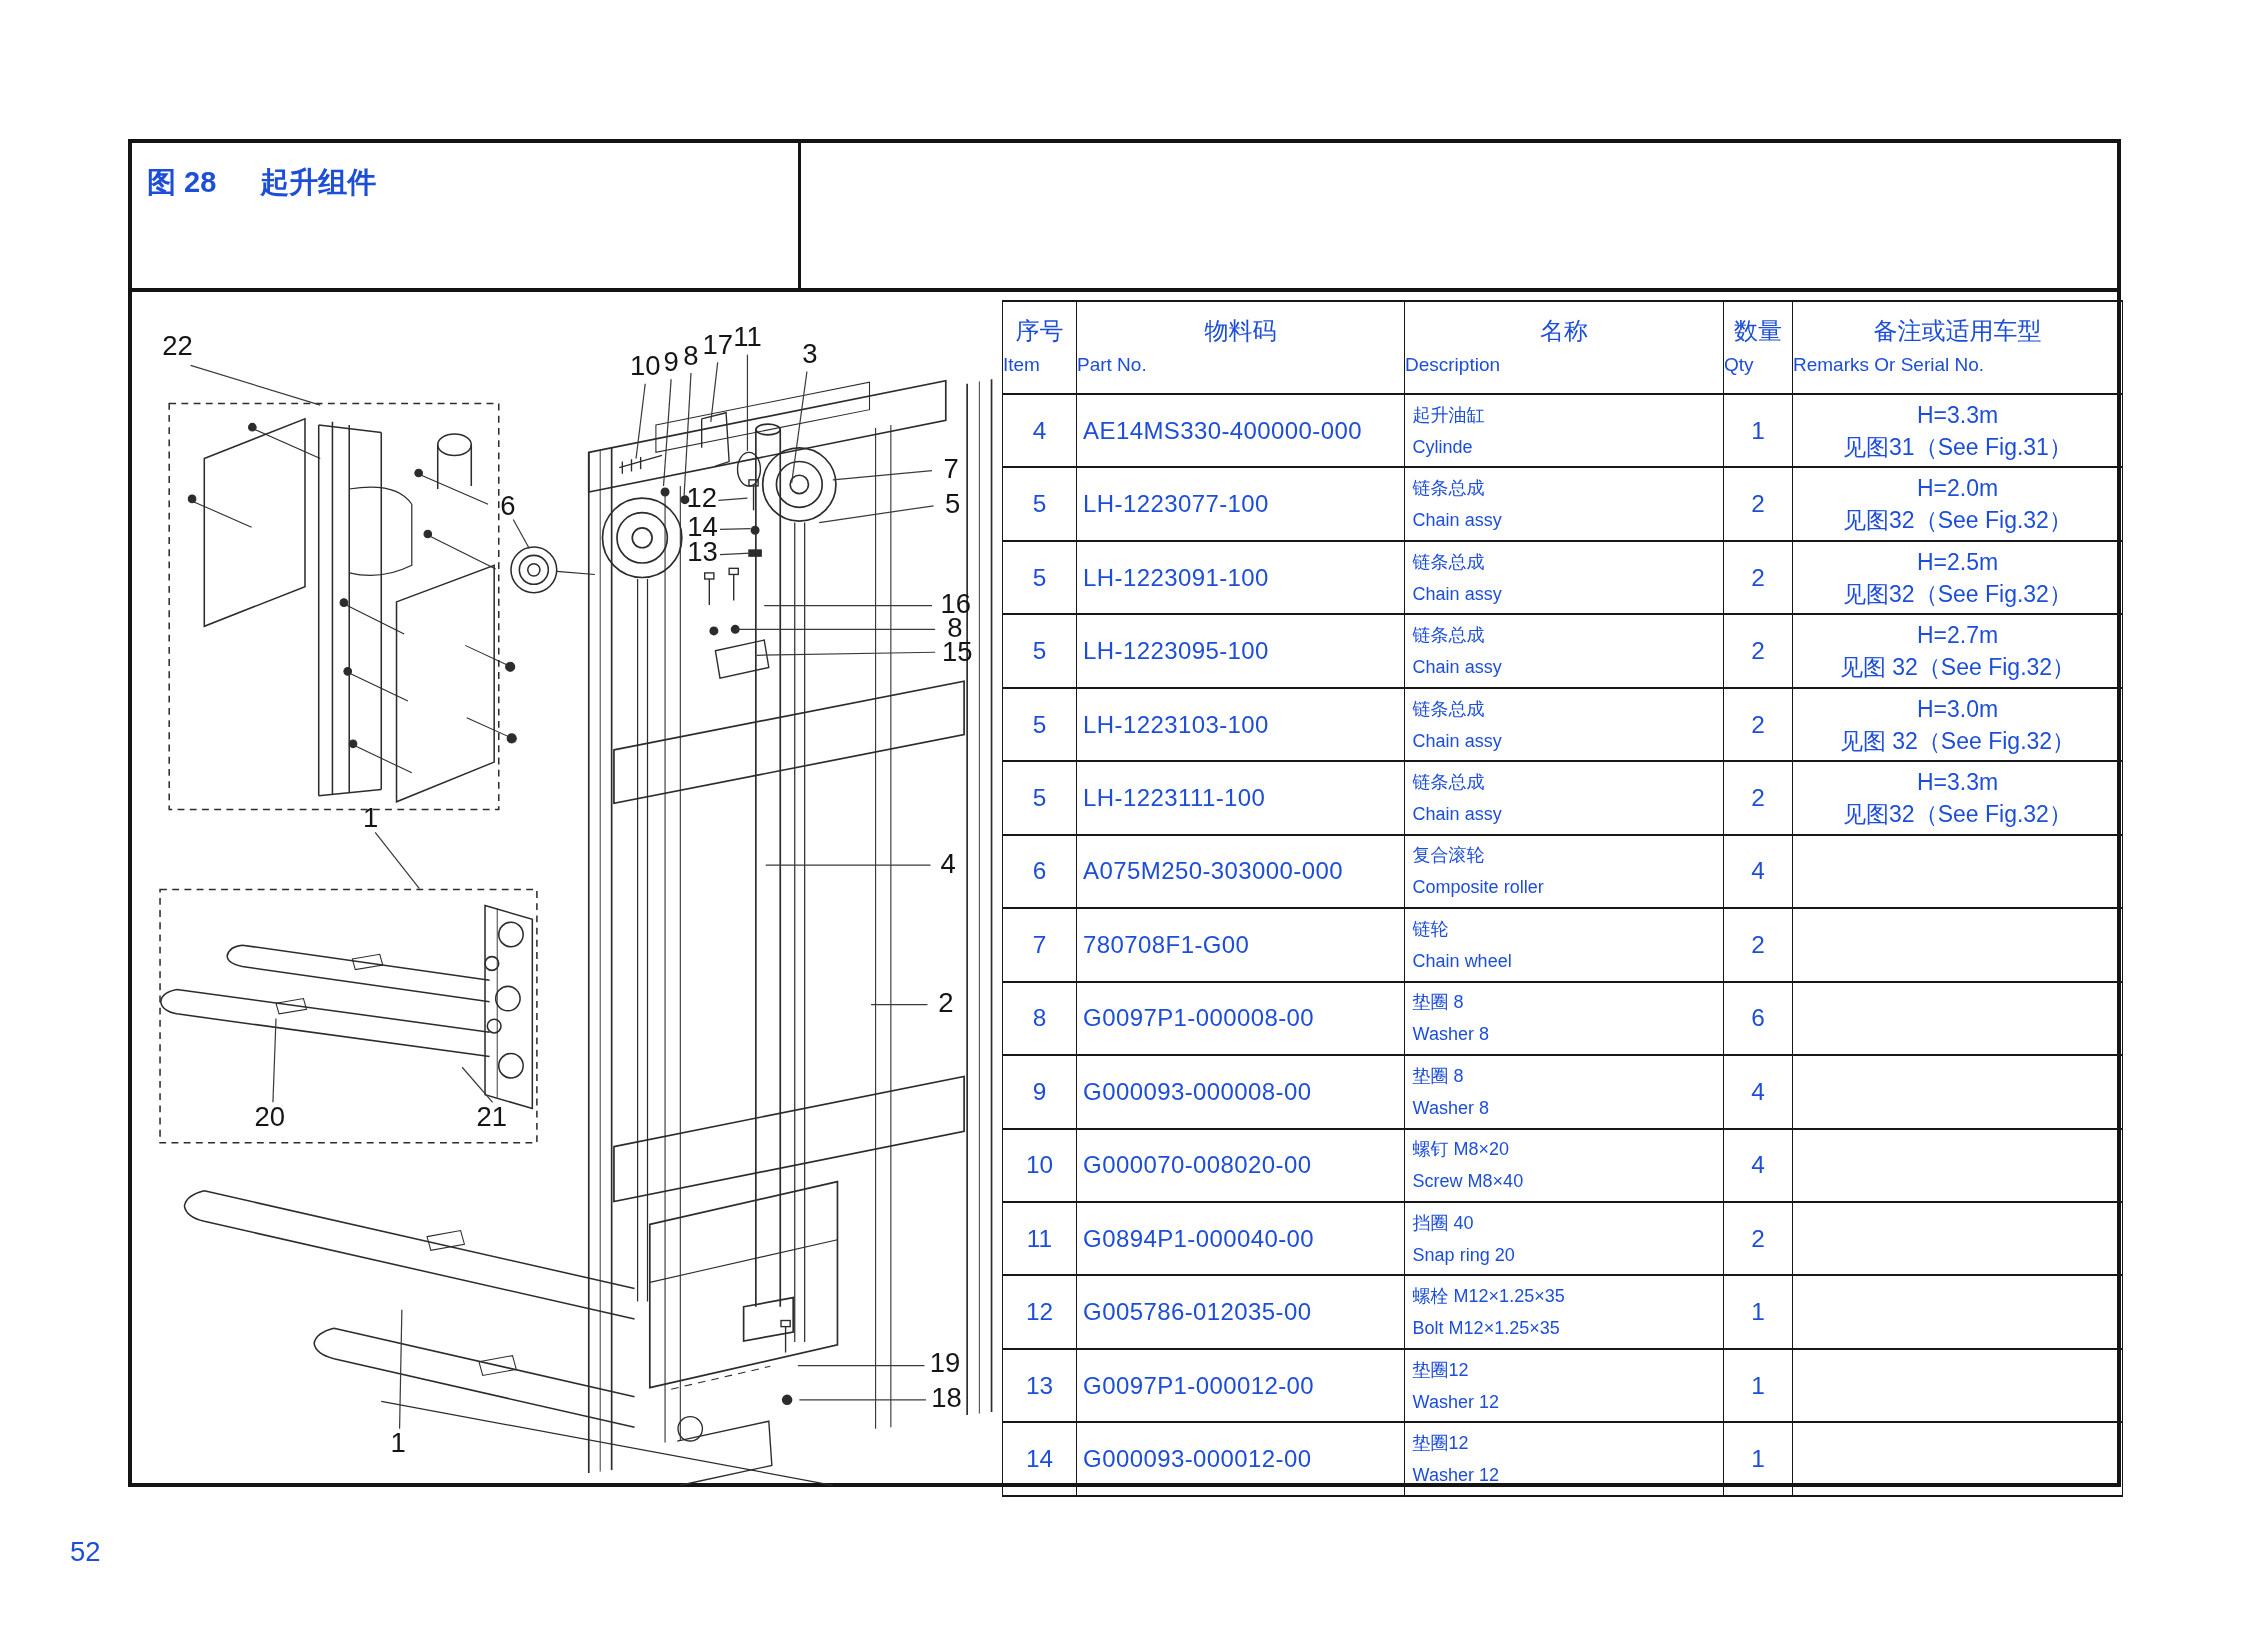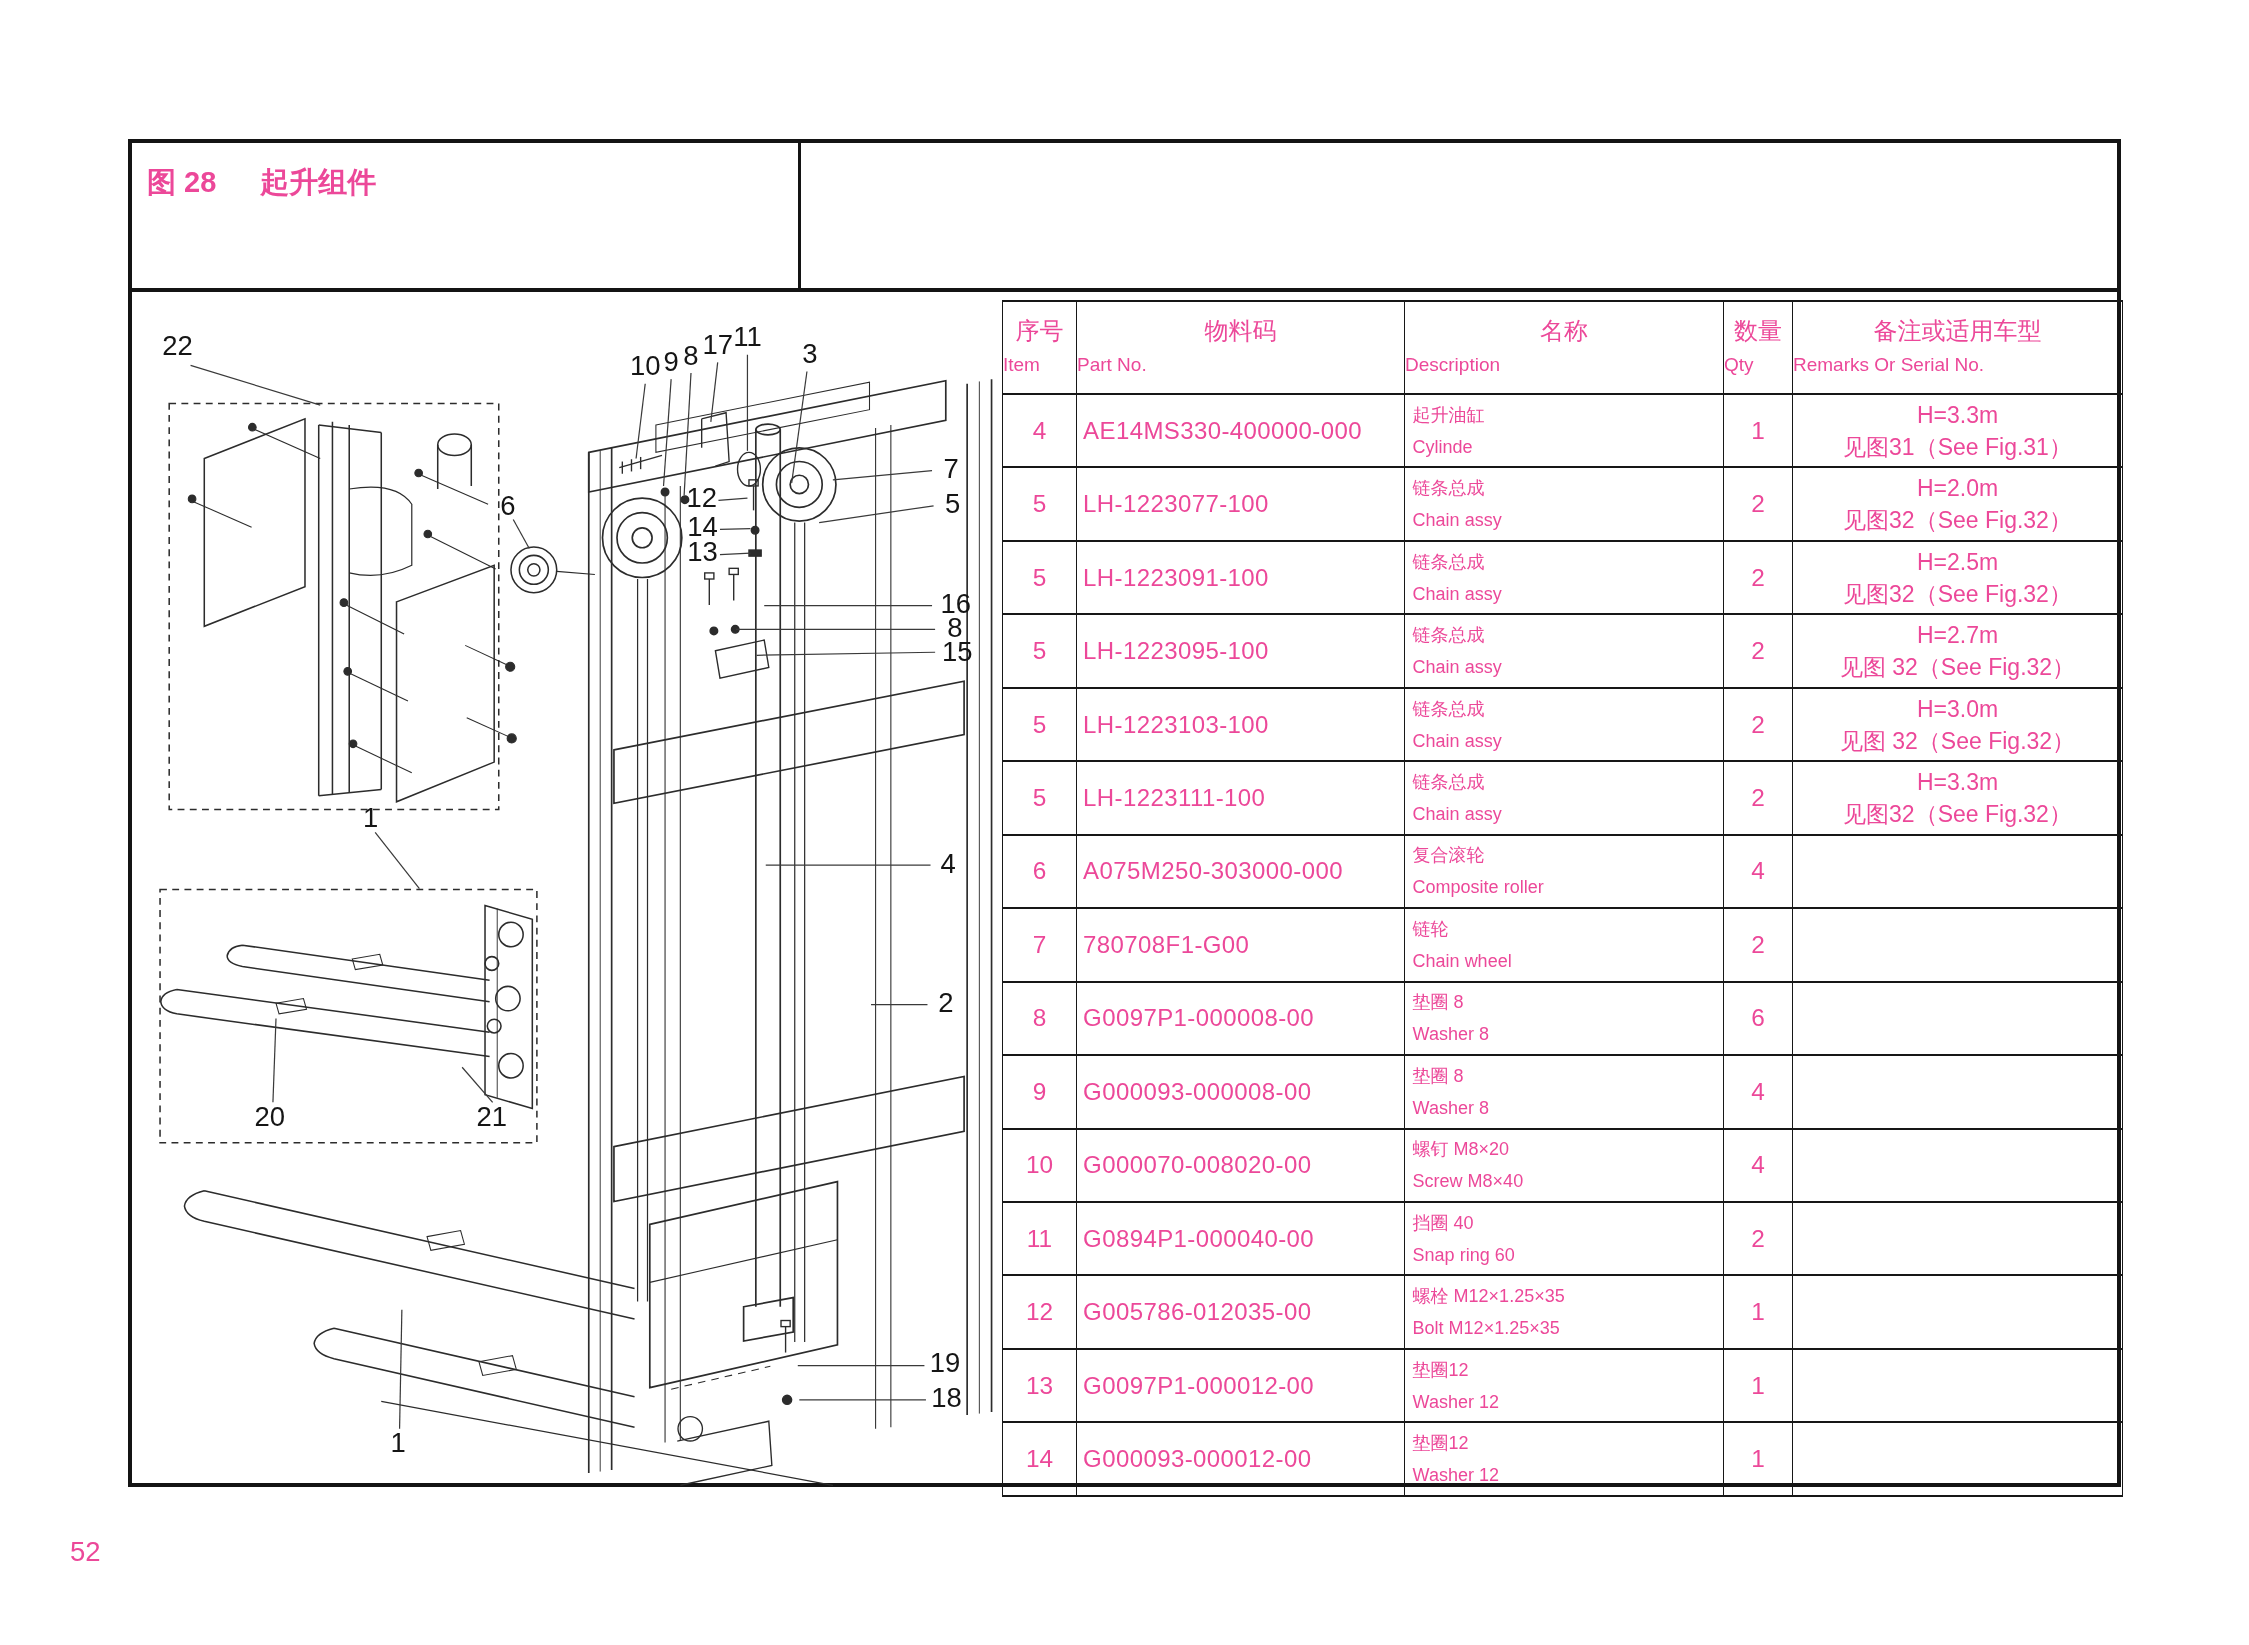--- a/index.html
+++ b/index.html
@@ -1,18 +1,18 @@
 <!DOCTYPE html>
 <html style="font-size:12.2px"><head>
 <meta charset="utf-8">
 <style>
   html,body{margin:0;padding:0;background:#ffffff;}
   .page{
     position:relative;width:2250px;height:1645px;background:#ffffff;
-    font-family:"Liberation Sans",sans-serif;color:#ec4899;overflow:hidden;
+    font-family:"Liberation Sans",sans-serif;color:#1d4ed8;overflow:hidden;
   }
   .outer-border{
     position:absolute;left:128px;top:139px;width:1993px;height:1348px;
     border:4.6px solid #141414;box-sizing:border-box;background:#fff;
   }
   .header-divider-h{position:absolute;left:128px;top:288px;width:1993px;height:3.8px;background:#141414;}
   .header-divider-v{position:absolute;left:798px;top:139px;width:3.1px;height:153px;background:#141414;}
   .title-block{position:absolute;left:147px;top:163px;width:641px;}
   .title-line{font-weight:bold;font-size:29px;line-height:38px;white-space:nowrap;}
   .title-line.en{font-size:27.5px;margin-top:15.3px;}
@@ -407,21 +407,21 @@
               <div>Screw M8×40</div>
             </td>
             <td class="qty-cell">4</td>
             <td class="remarks-cell"></td>
           </tr>
           <tr>
             <td class="item-cell">11</td>
             <td class="part-no-cell">G0894P1-000040-00</td>
             <td class="description-cell">
               <div>挡圈 40</div>
-              <div>Snap ring 60</div>
+              <div>Snap ring 20</div>
             </td>
             <td class="qty-cell">2</td>
             <td class="remarks-cell"></td>
           </tr>
           <tr>
             <td class="item-cell">12</td>
             <td class="part-no-cell">G005786-012035-00</td>
             <td class="description-cell">
               <div>螺栓 M12×1.25×35</div>
               <div>Bolt M12×1.25×35</div>

